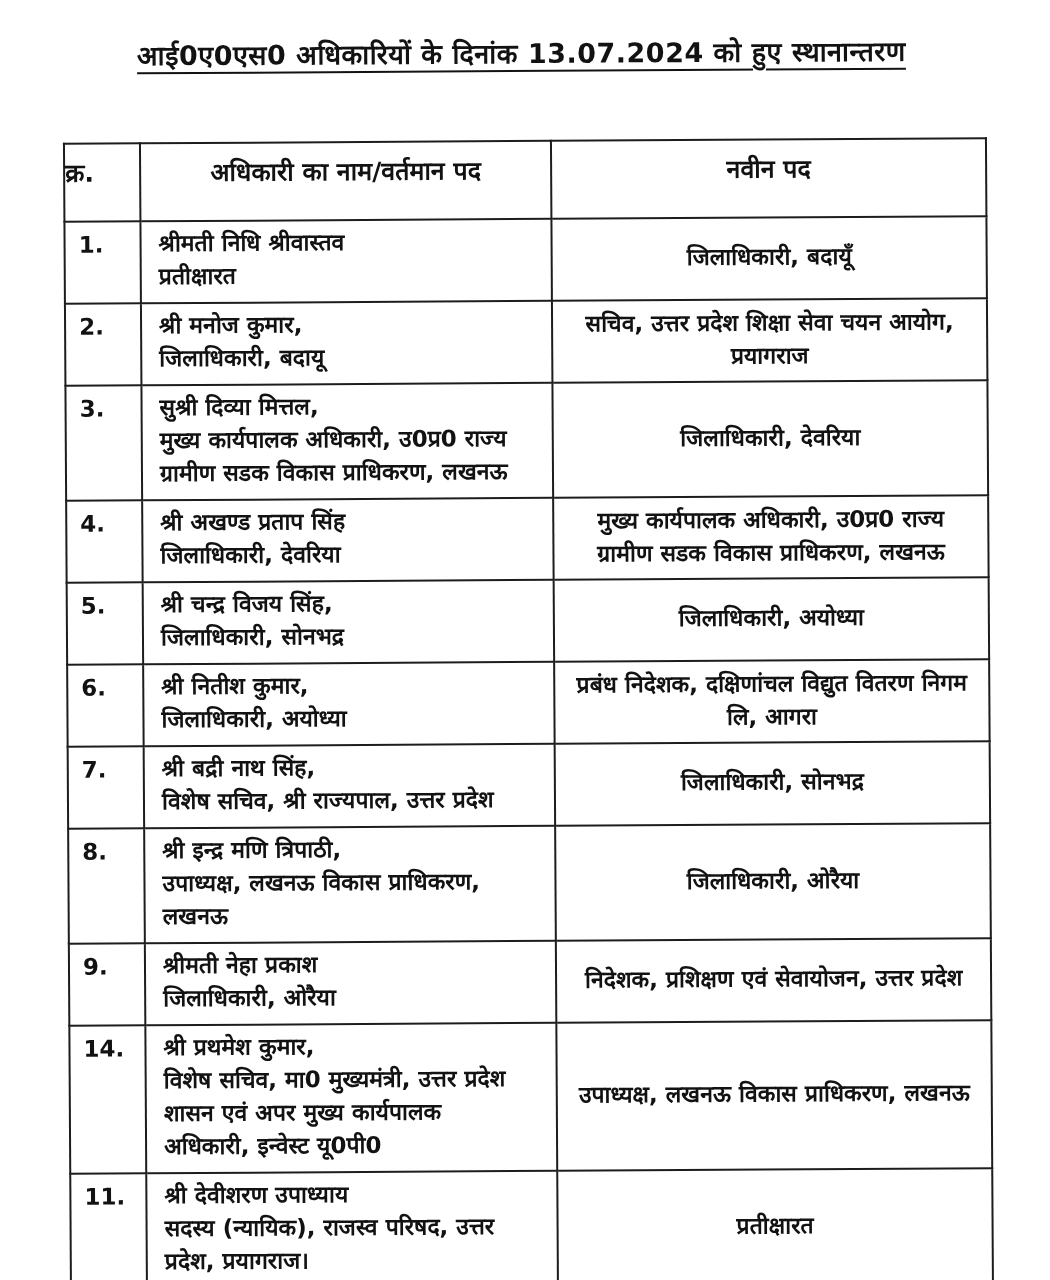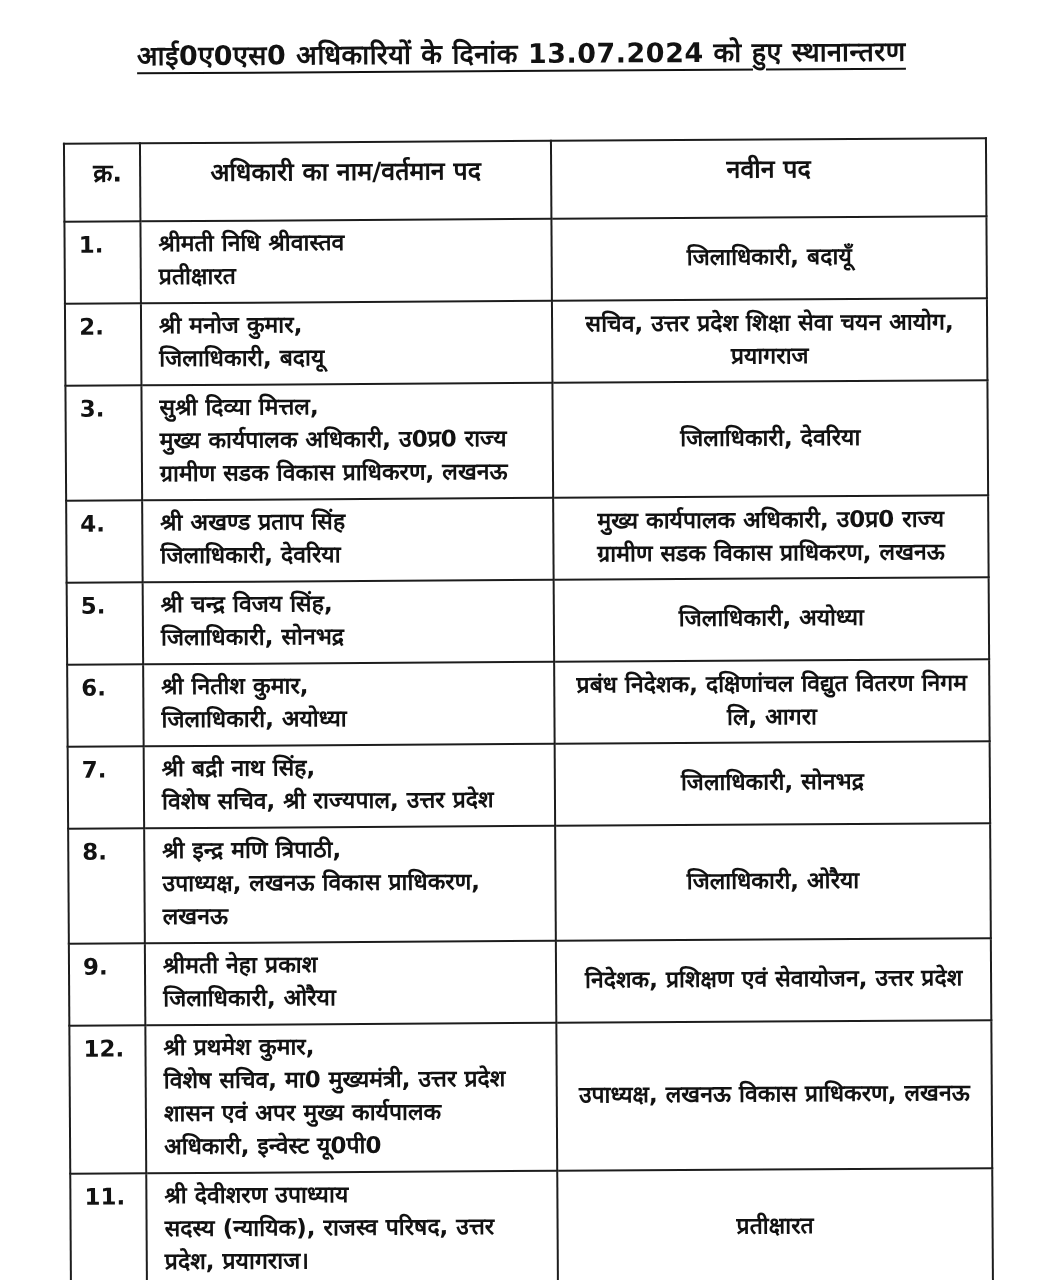--- a/index.html
+++ b/index.html
@@ -53,21 +53,21 @@
   .transfer-table thead th {
     height: 78px;
     vertical-align: top;
     padding-top: 10px;
     font-size: 25px;
     font-weight: bold;
     text-align: center;
   }
   .transfer-table thead th.serial {
     text-align: left;
-    padding-left: 28px;
+    padding-left: 0;
   }
   .transfer-table td {
     font-size: 23px;
     font-weight: 600;
     line-height: 33px;
   }
   td.serial {
     vertical-align: top;
     text-align: left;
     padding: 6px 2px 0 13px;
@@ -162,21 +162,21 @@
 लखनऊ</td>
     <td class="post">जिलाधिकारी, ओरैया</td>
   </tr>
         <tr>
     <td class="serial">9.</td>
     <td class="name">श्रीमती नेहा प्रकाश
 जिलाधिकारी, ओरैया</td>
     <td class="post">निदेशक, प्रशिक्षण एवं सेवायोजन, उत्तर प्रदेश</td>
   </tr>
         <tr>
-    <td class="serial">12.</td>
+    <td class="serial">14.</td>
     <td class="name">श्री प्रथमेश कुमार,
 विशेष सचिव, मा0 मुख्यमंत्री, उत्तर प्रदेश
 शासन  एवं अपर मुख्य कार्यपालक
 अधिकारी, इन्वेस्ट यू0पी0</td>
     <td class="post">उपाध्यक्ष, लखनऊ विकास प्राधिकरण, लखनऊ</td>
   </tr>
         <tr>
     <td class="serial">11.</td>
     <td class="name">श्री देवीशरण उपाध्याय
 सदस्य (न्यायिक), राजस्व परिषद, उत्तर

